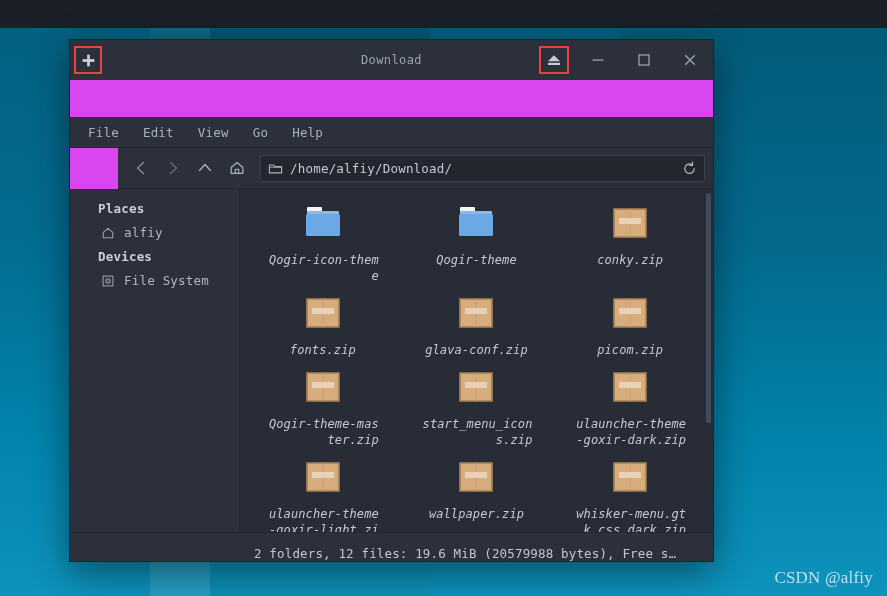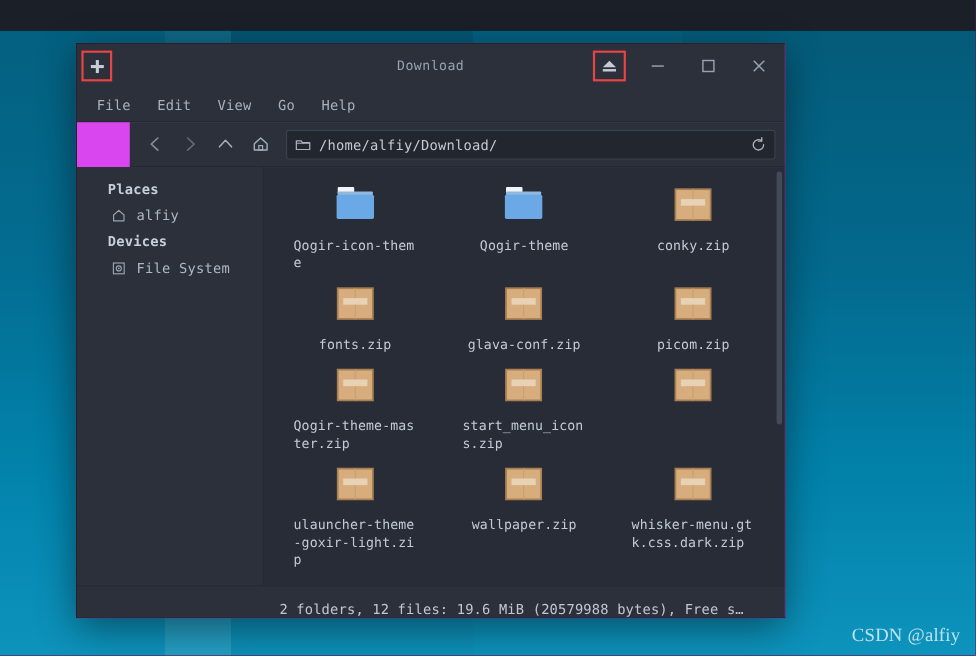--- a/index.html
+++ b/index.html
@@ -132,20 +132,21 @@
   
   .menubar {
     flex: 0 0 30px;
     height: 30px;
     display: flex;
     align-items: center;
     padding-left: 8px;
     background: #2b303b;
     border-bottom: 1px solid #232832;
     gap: 4px;
+    margin-top: 37px;
   }
   .menu-item {
     font-size: 12.5px;
     color: #a9b1be;
     padding: 3px 10px;
     border-radius: 2px;
     letter-spacing: 0.2px;
   }
 
   
@@ -253,24 +254,25 @@
     width: 44px; height: 44px;
     display: flex;
     align-items: center;
     justify-content: center;
     margin-bottom: 5px;
   }
   .file-label {
     font-size: 12px;
     line-height: 16px;
     color: #c3cad6;
-    text-align: left;
+    text-align: right;
     letter-spacing: 0.1px;
     word-break: break-all;
     max-width: 112px;
+    font-style: italic;
   }
 
   
   .vscroll {
     position: absolute;
     right: 2px; top: 4px;
     width: 5px;
     height: 230px;
     background: #434a59;
     border-radius: 3px;
@@ -522,20 +524,21 @@
           </div>
 
           <div class="file-cell">
             <span class="file-ico">
               <svg class="icon-svg" width="40" height="40" viewBox="0 0 40 40">
                 <rect x="4" y="4" width="32" height="28" fill="#d8ad7e" stroke="#a87f52" stroke-width="1.6"></rect>
                 <line x1="20" y1="4" x2="20" y2="32" stroke="#c9a074" stroke-width="1.1"></line>
                 <rect x="9" y="13" width="22" height="6" fill="#e8d2b6"></rect>
               </svg>
             </span>
+            <span class="file-label">ulauncher-theme-goxir-dark.zip</span>
           </div>
 
           <div class="file-cell">
             <span class="file-ico">
               <svg class="icon-svg" width="40" height="40" viewBox="0 0 40 40">
                 <rect x="4" y="4" width="32" height="28" fill="#d8ad7e" stroke="#a87f52" stroke-width="1.6"></rect>
                 <line x1="20" y1="4" x2="20" y2="32" stroke="#c9a074" stroke-width="1.1"></line>
                 <rect x="9" y="13" width="22" height="6" fill="#e8d2b6"></rect>
               </svg>
             </span>

